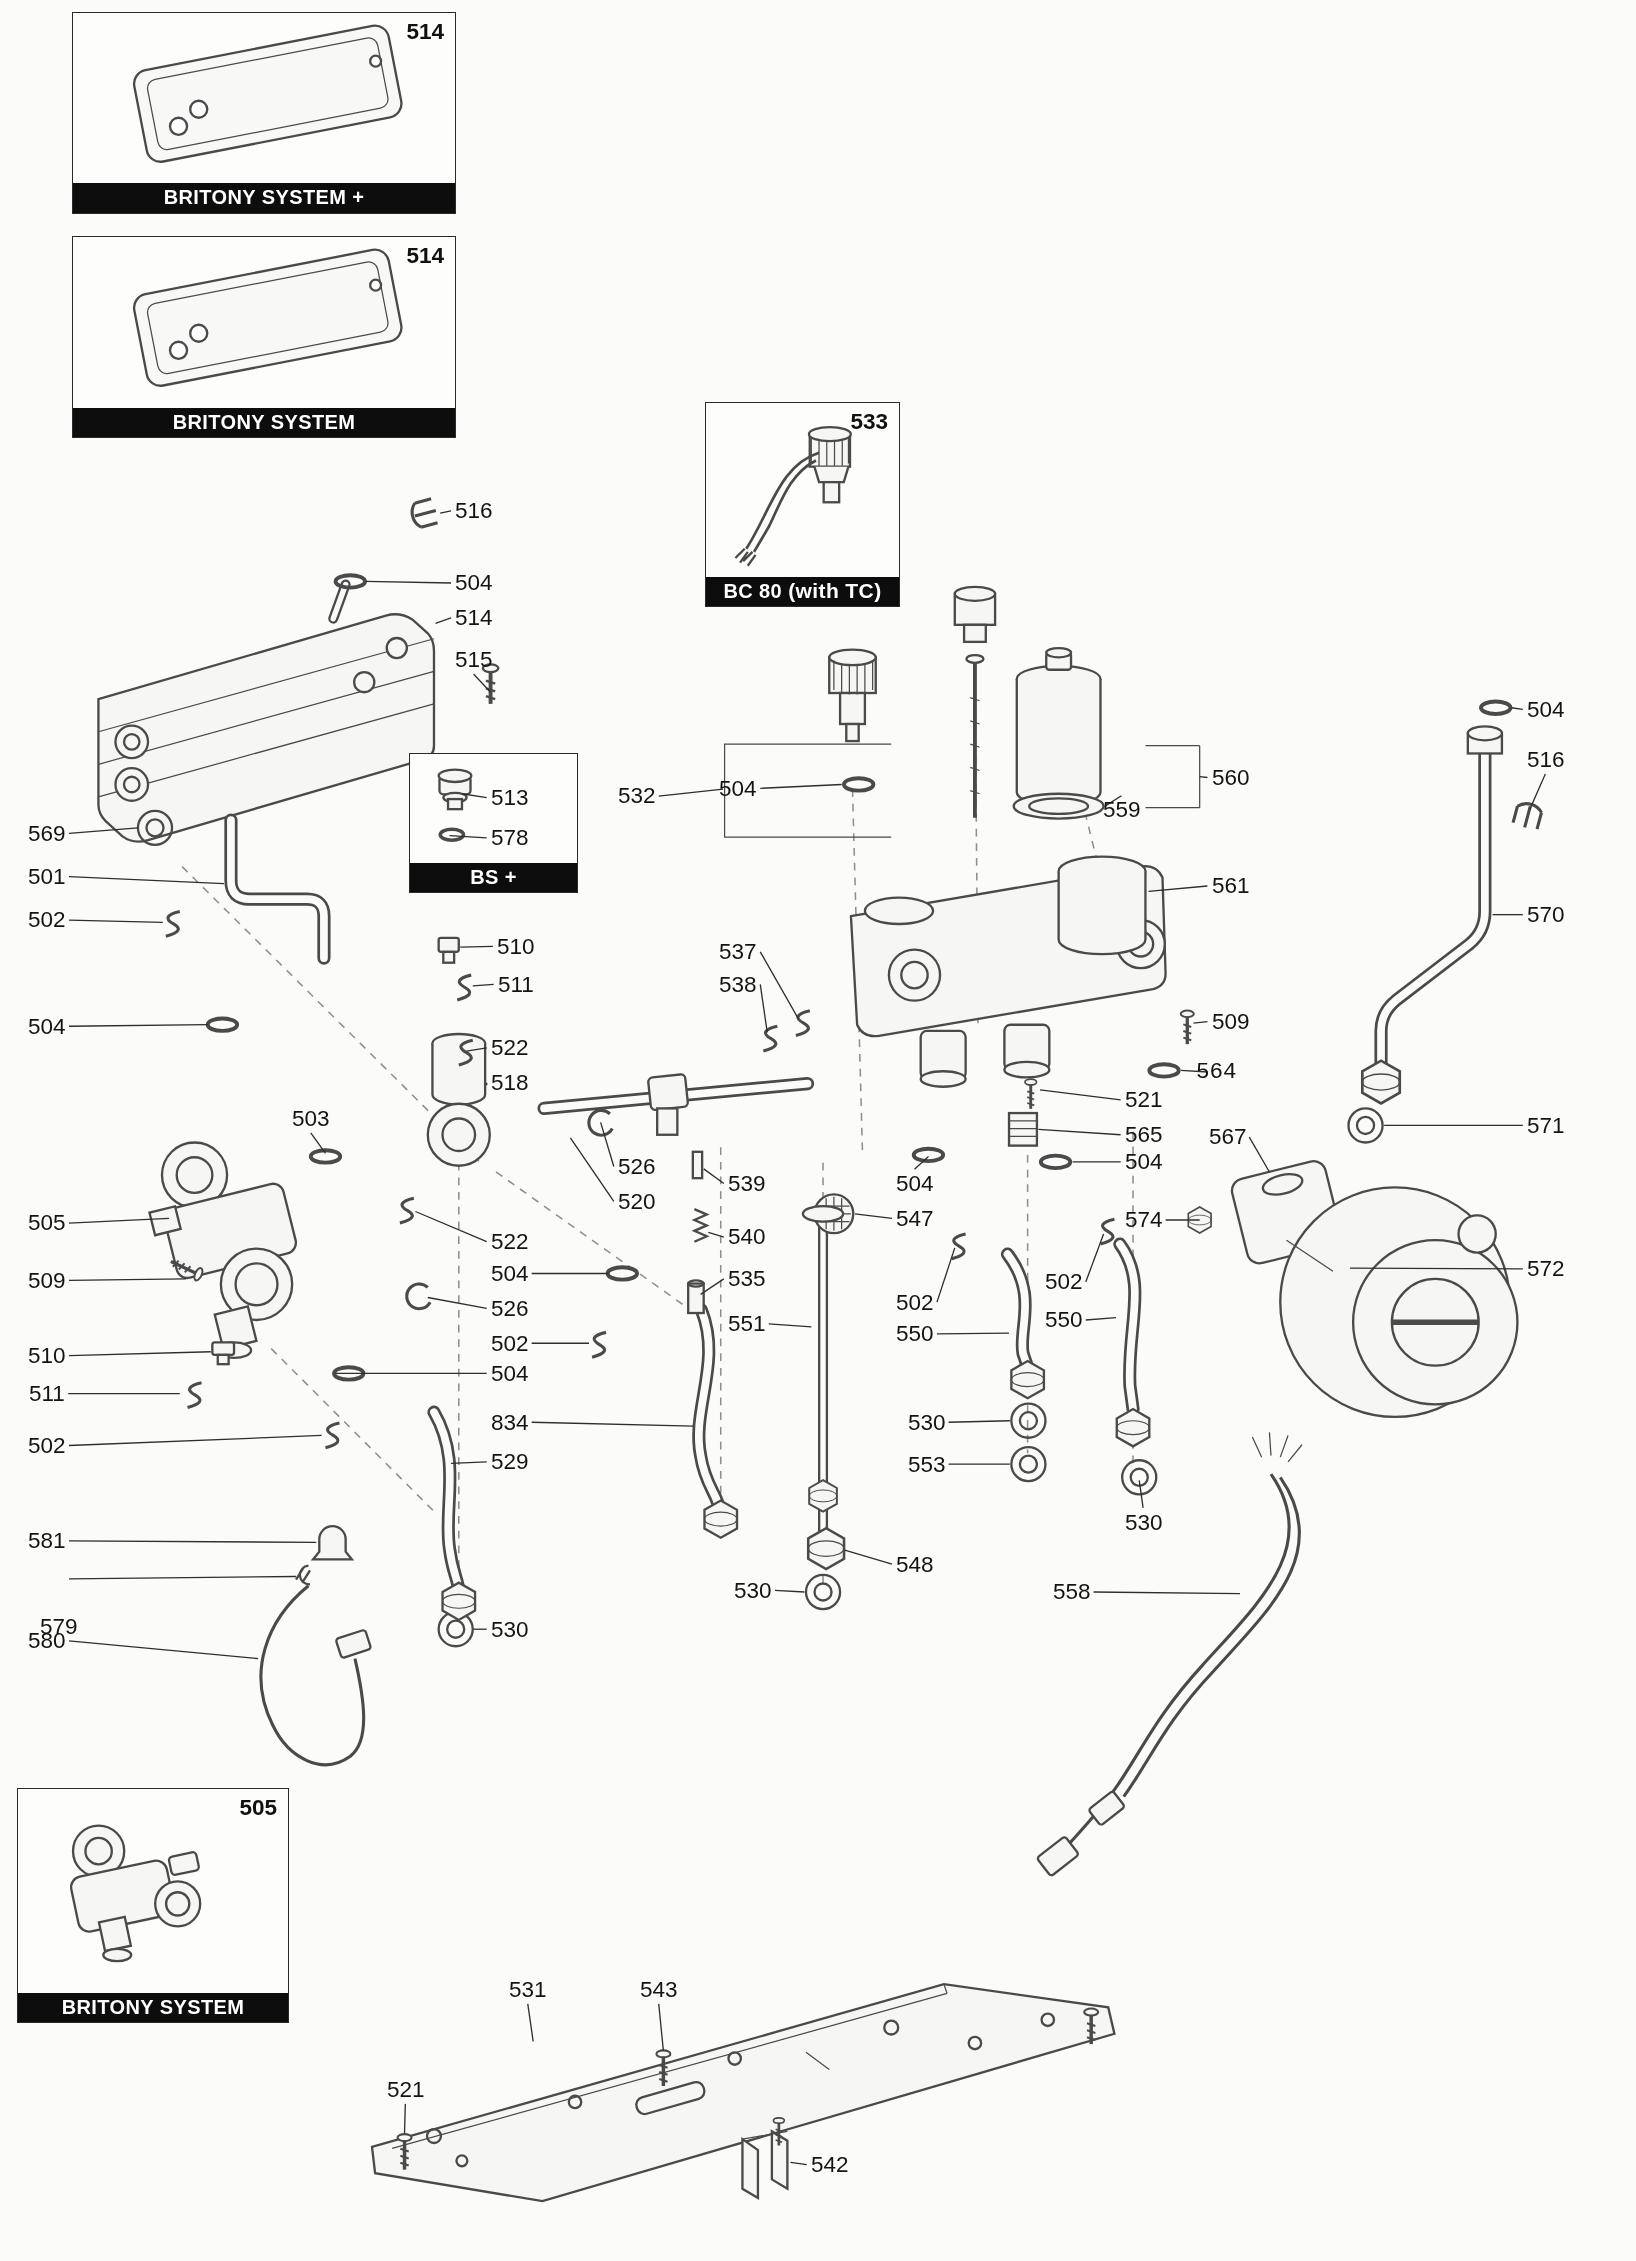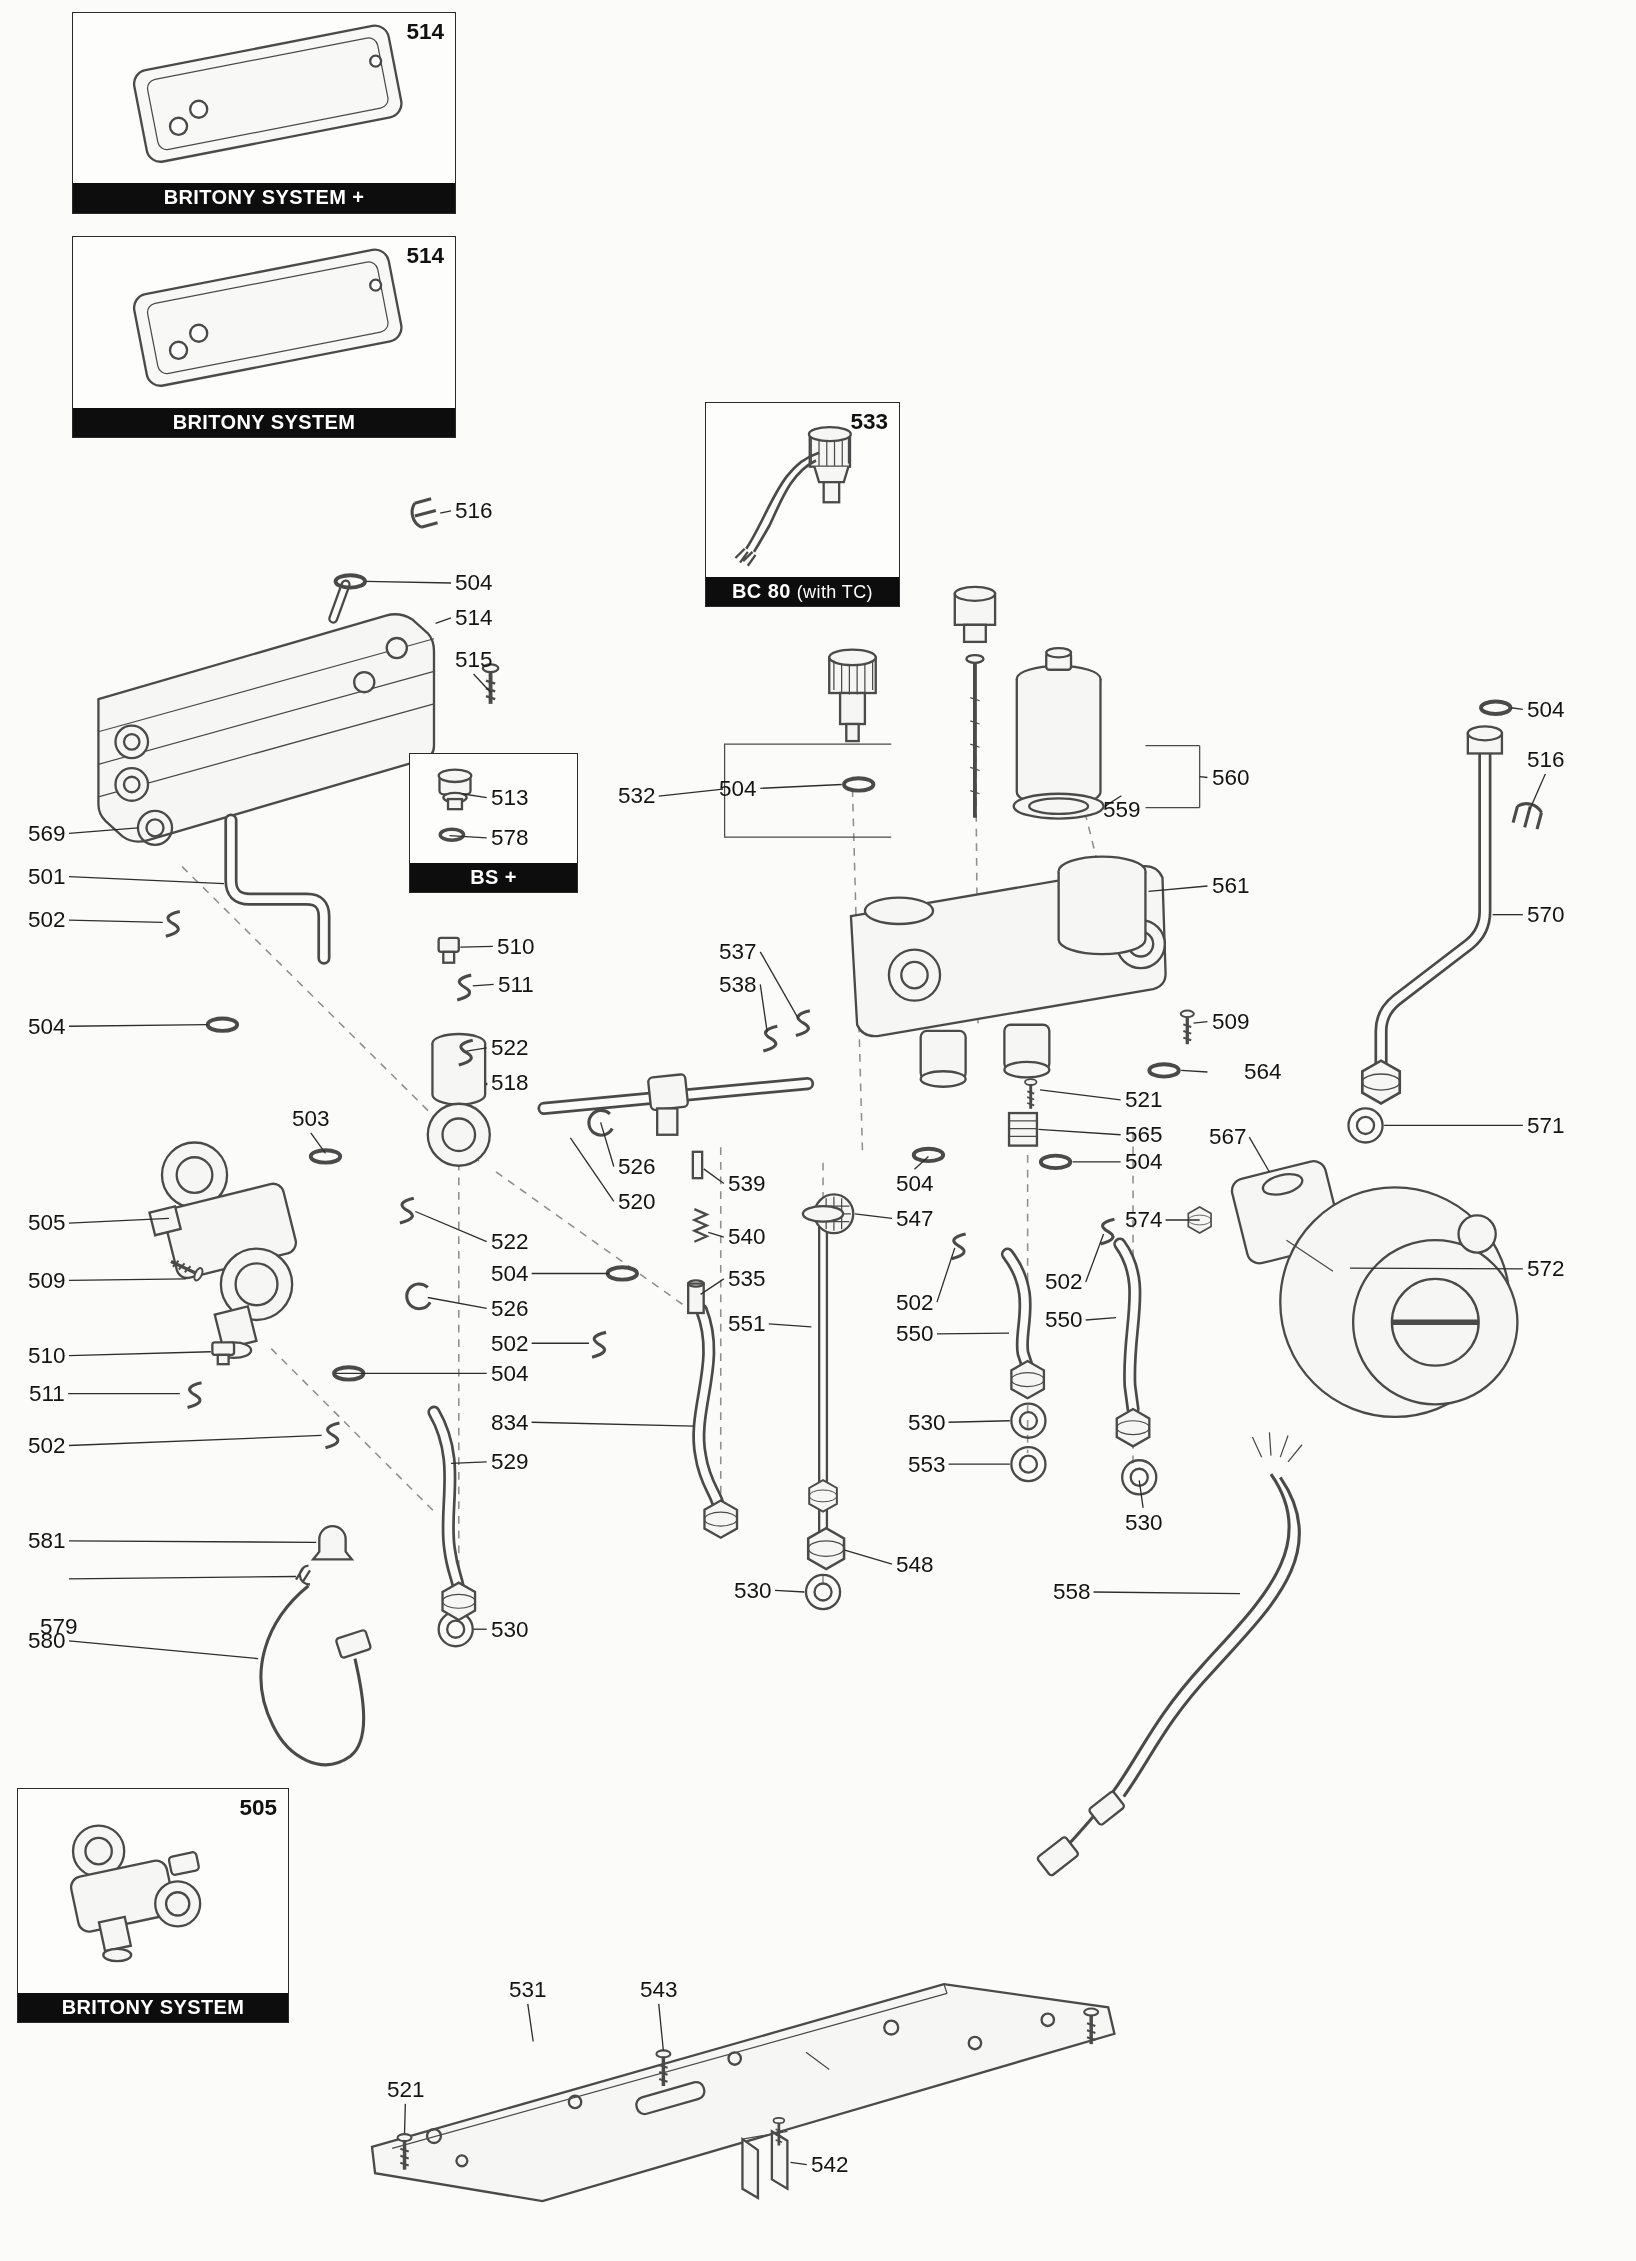--- a/index.html
+++ b/index.html
@@ -9,21 +9,21 @@
   .fill{fill:#f6f6f4}
   .thin{stroke-width:1.6}
   .dash{stroke:#8f8f8d;stroke-width:2;stroke-dasharray:10 9;fill:none}
   .tube{stroke:#4a4a4a;stroke-width:17;fill:none;stroke-linecap:round;stroke-linejoin:round}
   .tubei{stroke:#fbfbf9;stroke-width:10;fill:none;stroke-linecap:round;stroke-linejoin:round}
   .tube2{stroke:#4a4a4a;stroke-width:13;fill:none;stroke-linecap:round}
   .tube2i{stroke:#fbfbf9;stroke-width:7;fill:none;stroke-linecap:round}
   .inset{position:absolute;border:1.6px solid #2a2a2a;background:#fdfdfc;z-index:2}
   .inset-num{position:absolute;top:6.2px;right:11px;font-weight:bold;font-size:22.5px;color:#111}
   .inset-caption{position:absolute;left:0;right:0;bottom:0;background:#0d0d0d;color:#fff;font-weight:bold;font-size:20px;line-height:28px;height:29.5px;text-align:center;letter-spacing:0.4px}
-  .inset-caption .small{font-size:18px;font-weight:normal}
+  .inset-caption .small{font-size:21px;font-weight:bold}
   .inset svg{position:absolute;left:0;top:0}
   #leader-lines{position:absolute;left:0;top:0;z-index:3;pointer-events:none}
   #leader-lines line{stroke:#2e2e2e;stroke-width:1.7}
   #callout-layer{position:absolute;left:0;top:0;width:100%;height:100%;z-index:4}
   .callout{position:absolute;font-size:22.5px;color:#141414;white-space:nowrap}
   .logo{position:absolute;left:1296px;top:2161px;z-index:2}
 </style>
 </head>
 <body>
 
@@ -478,21 +478,21 @@
       <div class="callout" style="left: 896px; top: 1321px;">550</div>
       <div class="callout" style="left: 908px; top: 1410px;">530</div>
       <div class="callout" style="left: 908px; top: 1452px;">553</div>
       <div class="callout" style="left: 896px; top: 1552px;">548</div>
       <div class="callout" style="left: 734px; top: 1578px;">530</div>
       <div class="callout" style="left: 1053px; top: 1579px;">558</div>
       <div class="callout" style="left: 1212px; top: 765px;">560</div>
       <div class="callout" style="left: 1103px; top: 797px;">559</div>
       <div class="callout" style="left: 1212px; top: 873px;">561</div>
       <div class="callout" style="left: 1212px; top: 1009px;">509</div>
-      <div class="callout" style="left: 1244px; top: 1059px;">564</div>
+      <div class="callout" style="left: 1196px; top: 1059px; font-family: Liberation Mono, monospace;">564</div>
       <div class="callout" style="left: 1125px; top: 1087px;">521</div>
       <div class="callout" style="left: 1125px; top: 1122px;">565</div>
       <div class="callout" style="left: 1125px; top: 1149px;">504</div>
       <div class="callout" style="left: 1209px; top: 1124px;">567</div>
       <div class="callout" style="left: 1125px; top: 1207px;">574</div>
       <div class="callout" style="left: 1045px; top: 1269px;">502</div>
       <div class="callout" style="left: 1045px; top: 1307px;">550</div>
       <div class="callout" style="left: 1125px; top: 1510px;">530</div>
       <div class="callout" style="left: 1527px; top: 697px;">504</div>
       <div class="callout" style="left: 1527px; top: 747px;">516</div>

